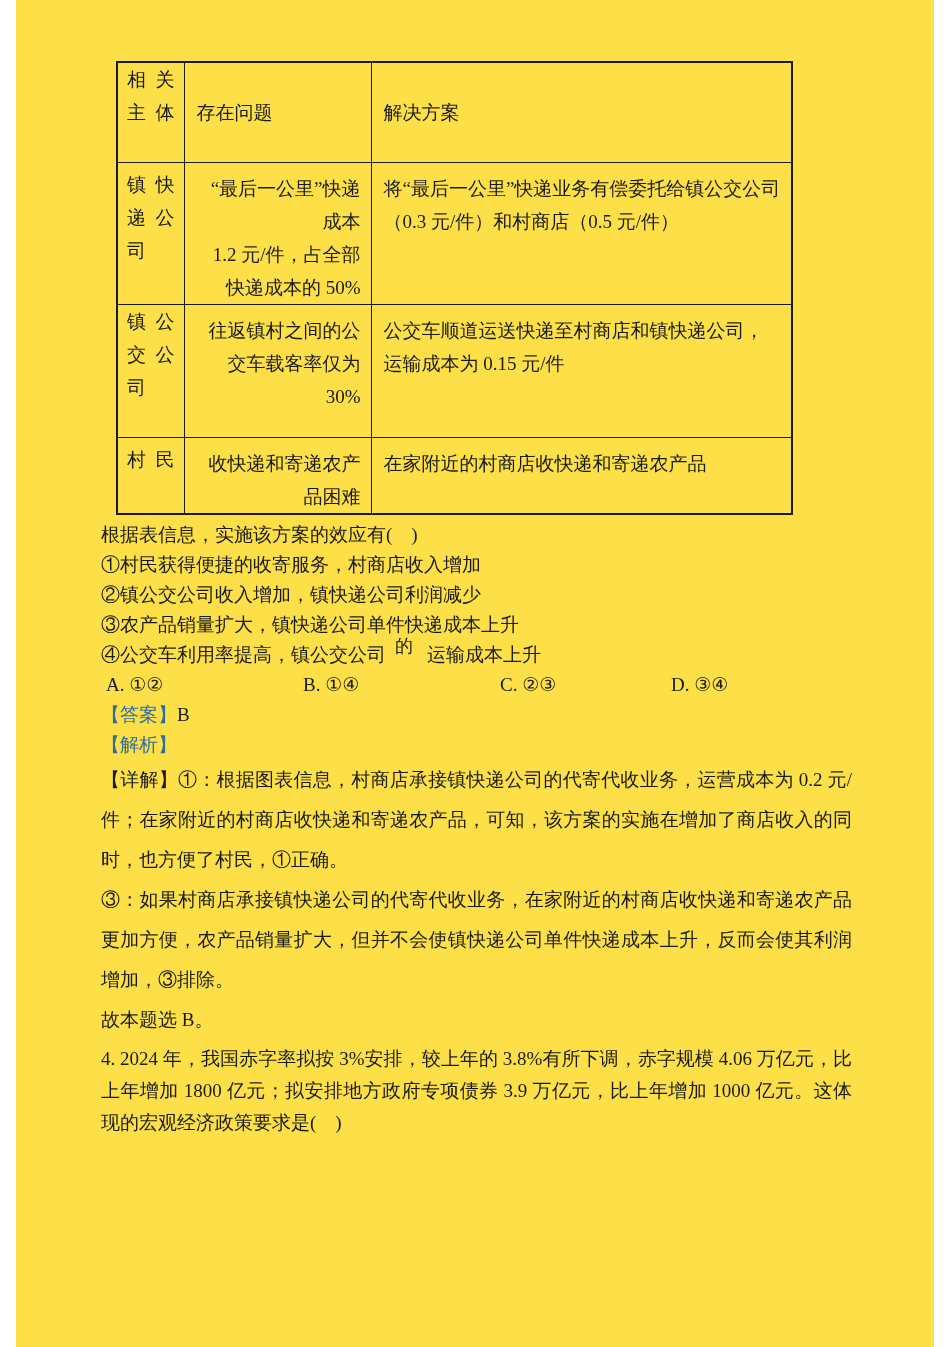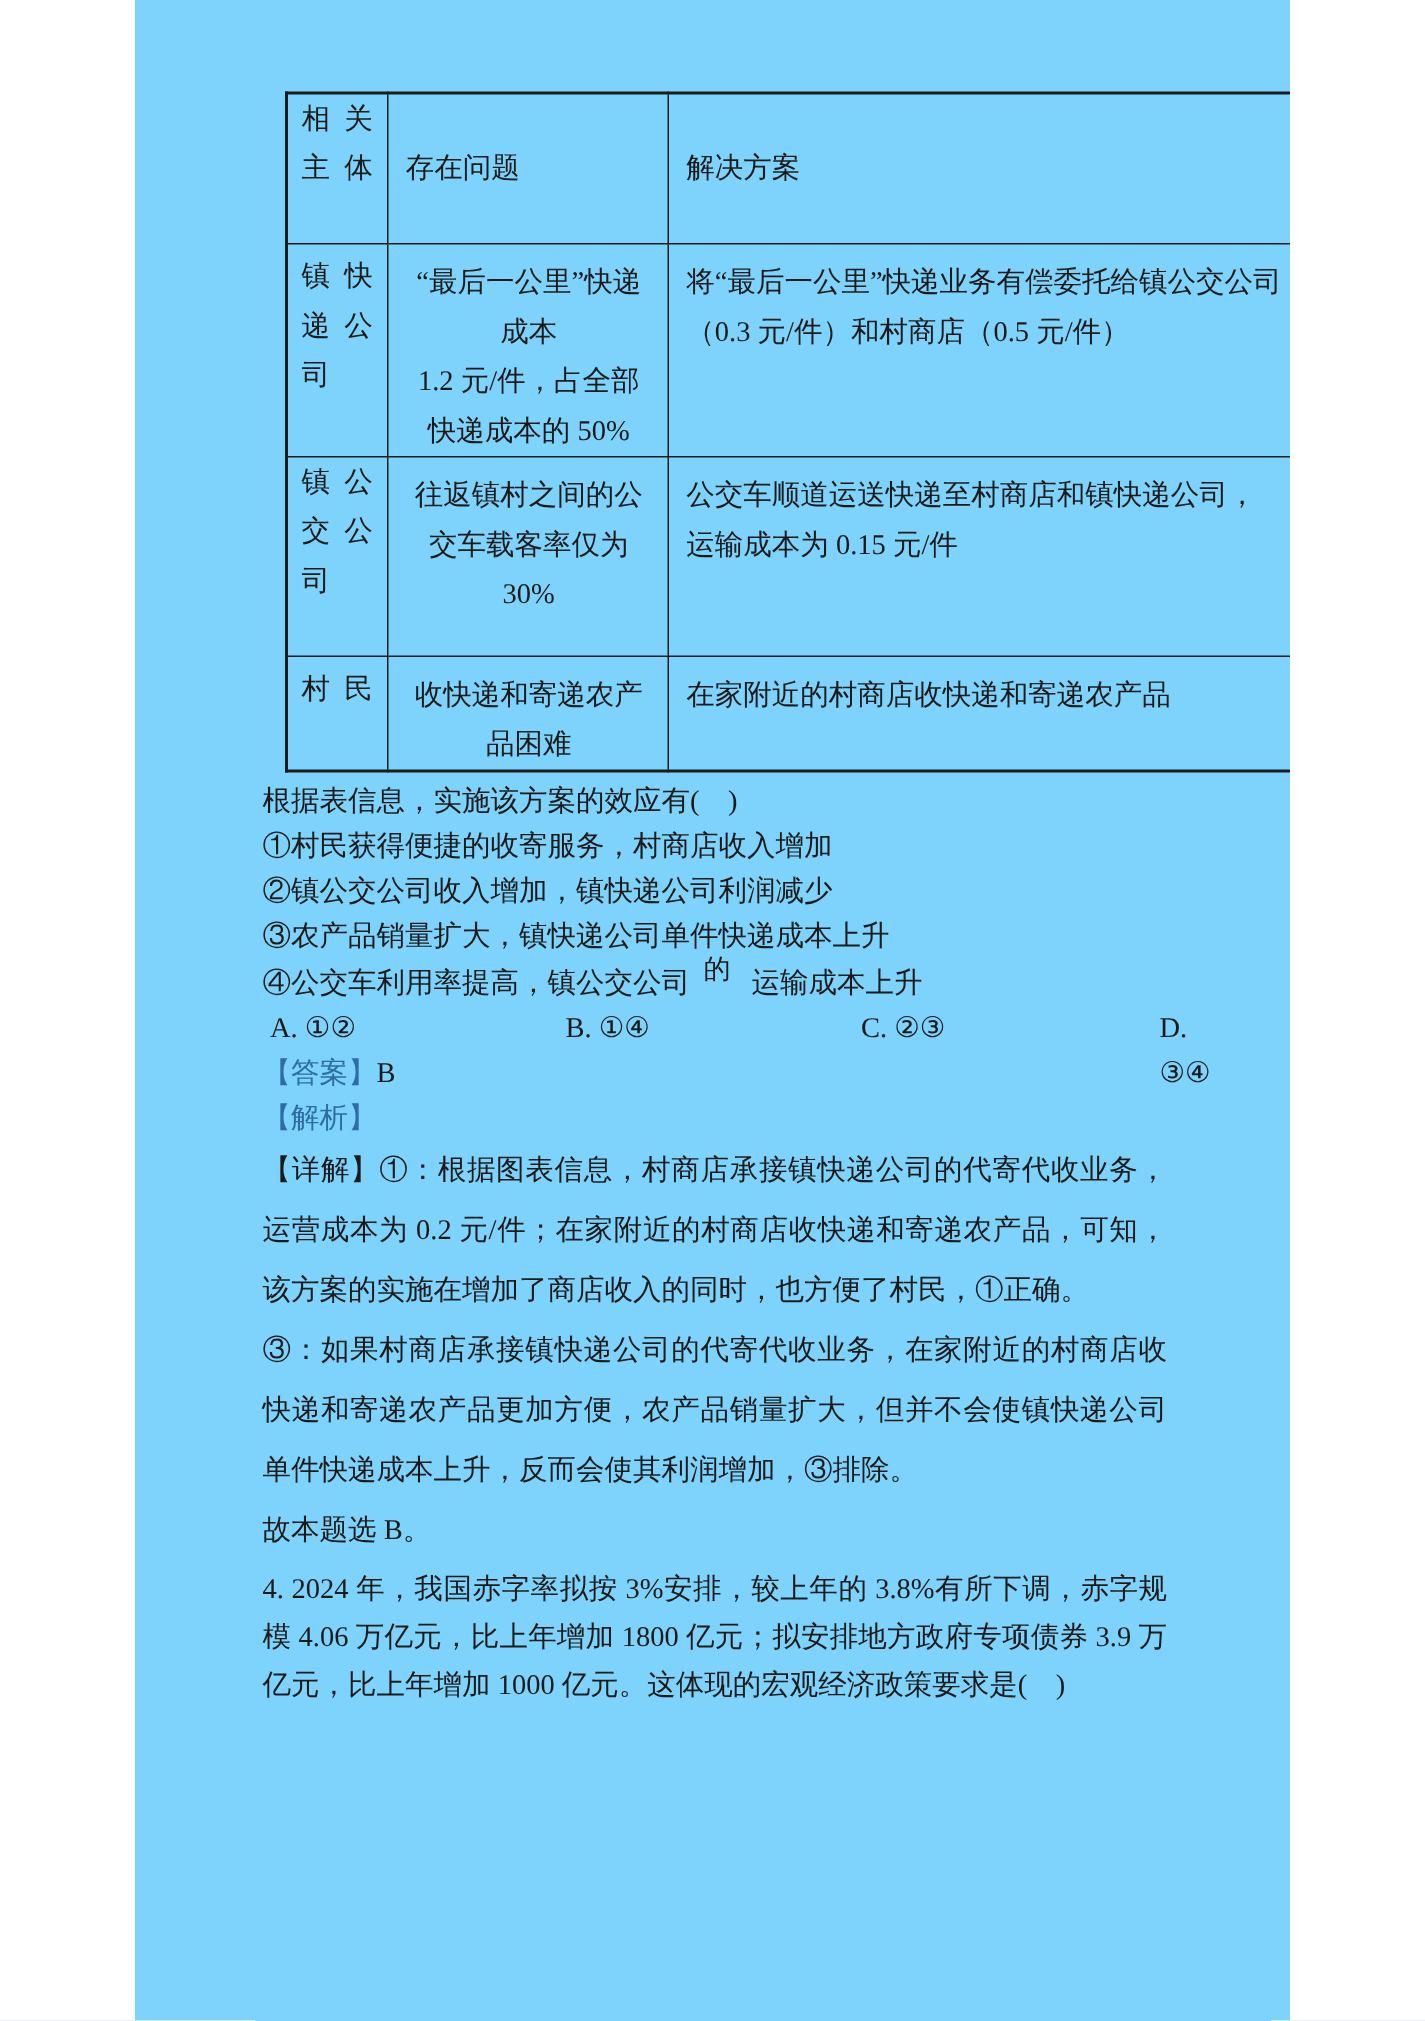--- a/index.html
+++ b/index.html
@@ -1,22 +1,22 @@
 <!DOCTYPE html>
 <html><head>
 <meta charset="utf-8">
 <style>
   * { margin: 0; padding: 0; box-sizing: border-box; }
   html, body { background: #ffffff; }
   .page {
     position: relative;
-    width: 770px;
+    width: 918px;
     height: 1347px;
     margin: 0 auto;
-    background: #7dd3fc;
+    background: #fde047;
     color: #1a1a1a;
     font-family: "Liberation Serif", "DejaVu Serif", serif;
     font-size: 19px;
     overflow: hidden;
   }
   .doc { padding: 61px 82px 0 85px; }
 
   
   table.exam-table {
     border-collapse: collapse;
@@ -41,38 +41,38 @@
   table.exam-table tr > td:first-child .jcell::after { content: ""; display: inline-block; width: 100%; }
   table.exam-table td.c2 { width: 187px; }
   table.exam-table td.c3 { width: 421px; margin-left: 12px; }
   table.exam-table tr.hdr td { vertical-align: middle; padding-top: 0; }
   table.exam-table { border: 2.4px solid #1c1c1c; }
   tr.r-hdr  { height: 73px; }
   tr.r-1 { height: 134px; }
   tr.r-2 { height: 99px; padding-left: 44px; }
   tr.r-3 { height: 132px; }
   tr.r-4 { height: 71px; }
-  td .pline { text-align: center; }
+  td .pline { text-align: right; }
 
   
   .qline { line-height: 30px; }
   .stem  { margin-top: 5px; }
   .raised {
     position: relative;
     top: -9px;
     font-size: 18px;
     margin: 0 14px 0 9px;
     display: inline-block;
   }
   .options { position: relative; height: 30px; line-height: 30px; }
   .options span { position: absolute; top: 0; }
   .opt-a { left: 5px; }
   .opt-b { left: 202px; }
   .opt-c { left: 399px; }
-  .opt-d { left: 598px; }
+  .opt-d { left: 570px; }
   .blue  { color: #2e6da4; }
 
   
   .detail p {
     text-align: justify;
     line-height: 40px;
     margin: 0;
   }
   .q4stem {
     text-align: justify;

